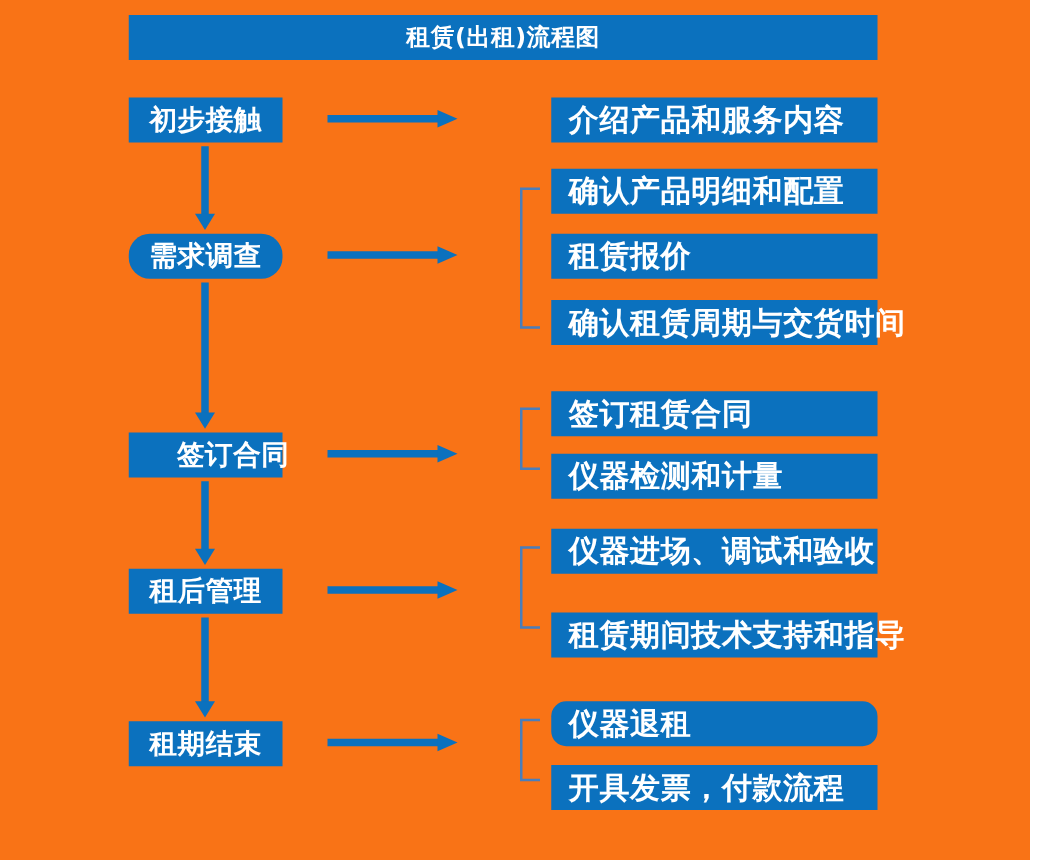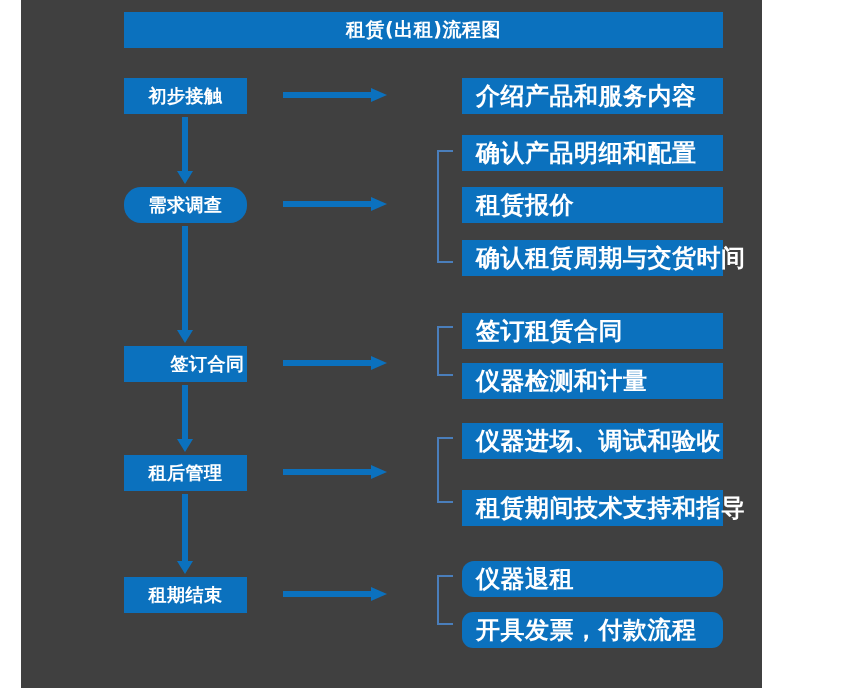--- a/index.html
+++ b/index.html
@@ -6,25 +6,24 @@
   html, body {
     margin: 0;
     padding: 0;
     background: #ffffff;
   }
   body {
     font-family: "DejaVu Sans", "Liberation Sans", sans-serif;
   }
   #chart-root {
     position: relative;
-    width: 741px;
+    width: 824px;
     height: 688px;
-    background: #404040;
+    background: #f97316;
     overflow: hidden;
-    margin-left: 21px;
   }
   .box {
     position: absolute;
     background: #0b71be;
     color: #ffffff;
     font-weight: bold;
     display: flex;
     align-items: center;
     box-sizing: border-box;
     letter-spacing: 0.5px;
@@ -36,21 +35,21 @@
     width: 599px;
     height: 36px;
     justify-content: center;
     font-size: 19px;
   }
   .stage-box {
     left: 103px;
     width: 123px;
     height: 36px;
     justify-content: center;
-    font-size: 18px;
+    font-size: 22px;
   }
   .detail-box {
     left: 441px;
     width: 261px;
     height: 36px;
     padding-left: 14px;
     font-size: 24px;
   }
   .h-arrow {
     position: absolute;
@@ -89,21 +88,21 @@
   <div id="layer-details">
       <div class="box detail-box" style="top: 78px; background: rgb(11, 113, 190); color: rgb(255, 255, 255);">介绍产品和服务内容</div>
       <div class="box detail-box" style="top: 135px; background: rgb(11, 113, 190); color: rgb(255, 255, 255);">确认产品明细和配置</div>
       <div class="box detail-box" style="top: 187px; background: rgb(11, 113, 190); color: rgb(255, 255, 255);">租赁报价</div>
       <div class="box detail-box" style="top: 240px; background: rgb(11, 113, 190); color: rgb(255, 255, 255);">确认租赁周期与交货时间</div>
       <div class="box detail-box" style="top: 313px; background: rgb(11, 113, 190); color: rgb(255, 255, 255);">签订租赁合同</div>
       <div class="box detail-box" style="top: 363px; background: rgb(11, 113, 190); color: rgb(255, 255, 255);">仪器检测和计量</div>
       <div class="box detail-box" style="top: 423px; background: rgb(11, 113, 190); color: rgb(255, 255, 255);">仪器进场、调试和验收</div>
       <div class="box detail-box" style="top: 490px; background: rgb(11, 113, 190); color: rgb(255, 255, 255);">租赁期间技术支持和指导</div>
       <div class="box detail-box" style="top: 561px; background: rgb(11, 113, 190); color: rgb(255, 255, 255); border-radius: 12px;">仪器退租</div>
-      <div class="box detail-box" style="top: 612px; background: rgb(11, 113, 190); color: rgb(255, 255, 255); border-radius: 11px;">开具发票，付款流程</div>
+      <div class="box detail-box" style="top: 612px; background: rgb(11, 113, 190); color: rgb(255, 255, 255);">开具发票，付款流程</div>
     </div>
   <div id="layer-harrows">
       <div class="h-arrow" style="top: 86px;">
         <svg width="104" height="18" viewBox="0 0 104 18">
           <rect x="0" y="6" width="90" height="6" fill="#0b71be"></rect>
           <polygon points="88,2 104,9 88,16" fill="#0b71be"></polygon>
         </svg>
       </div>
       <div class="h-arrow" style="top: 195px;">
         <svg width="104" height="18" viewBox="0 0 104 18">

